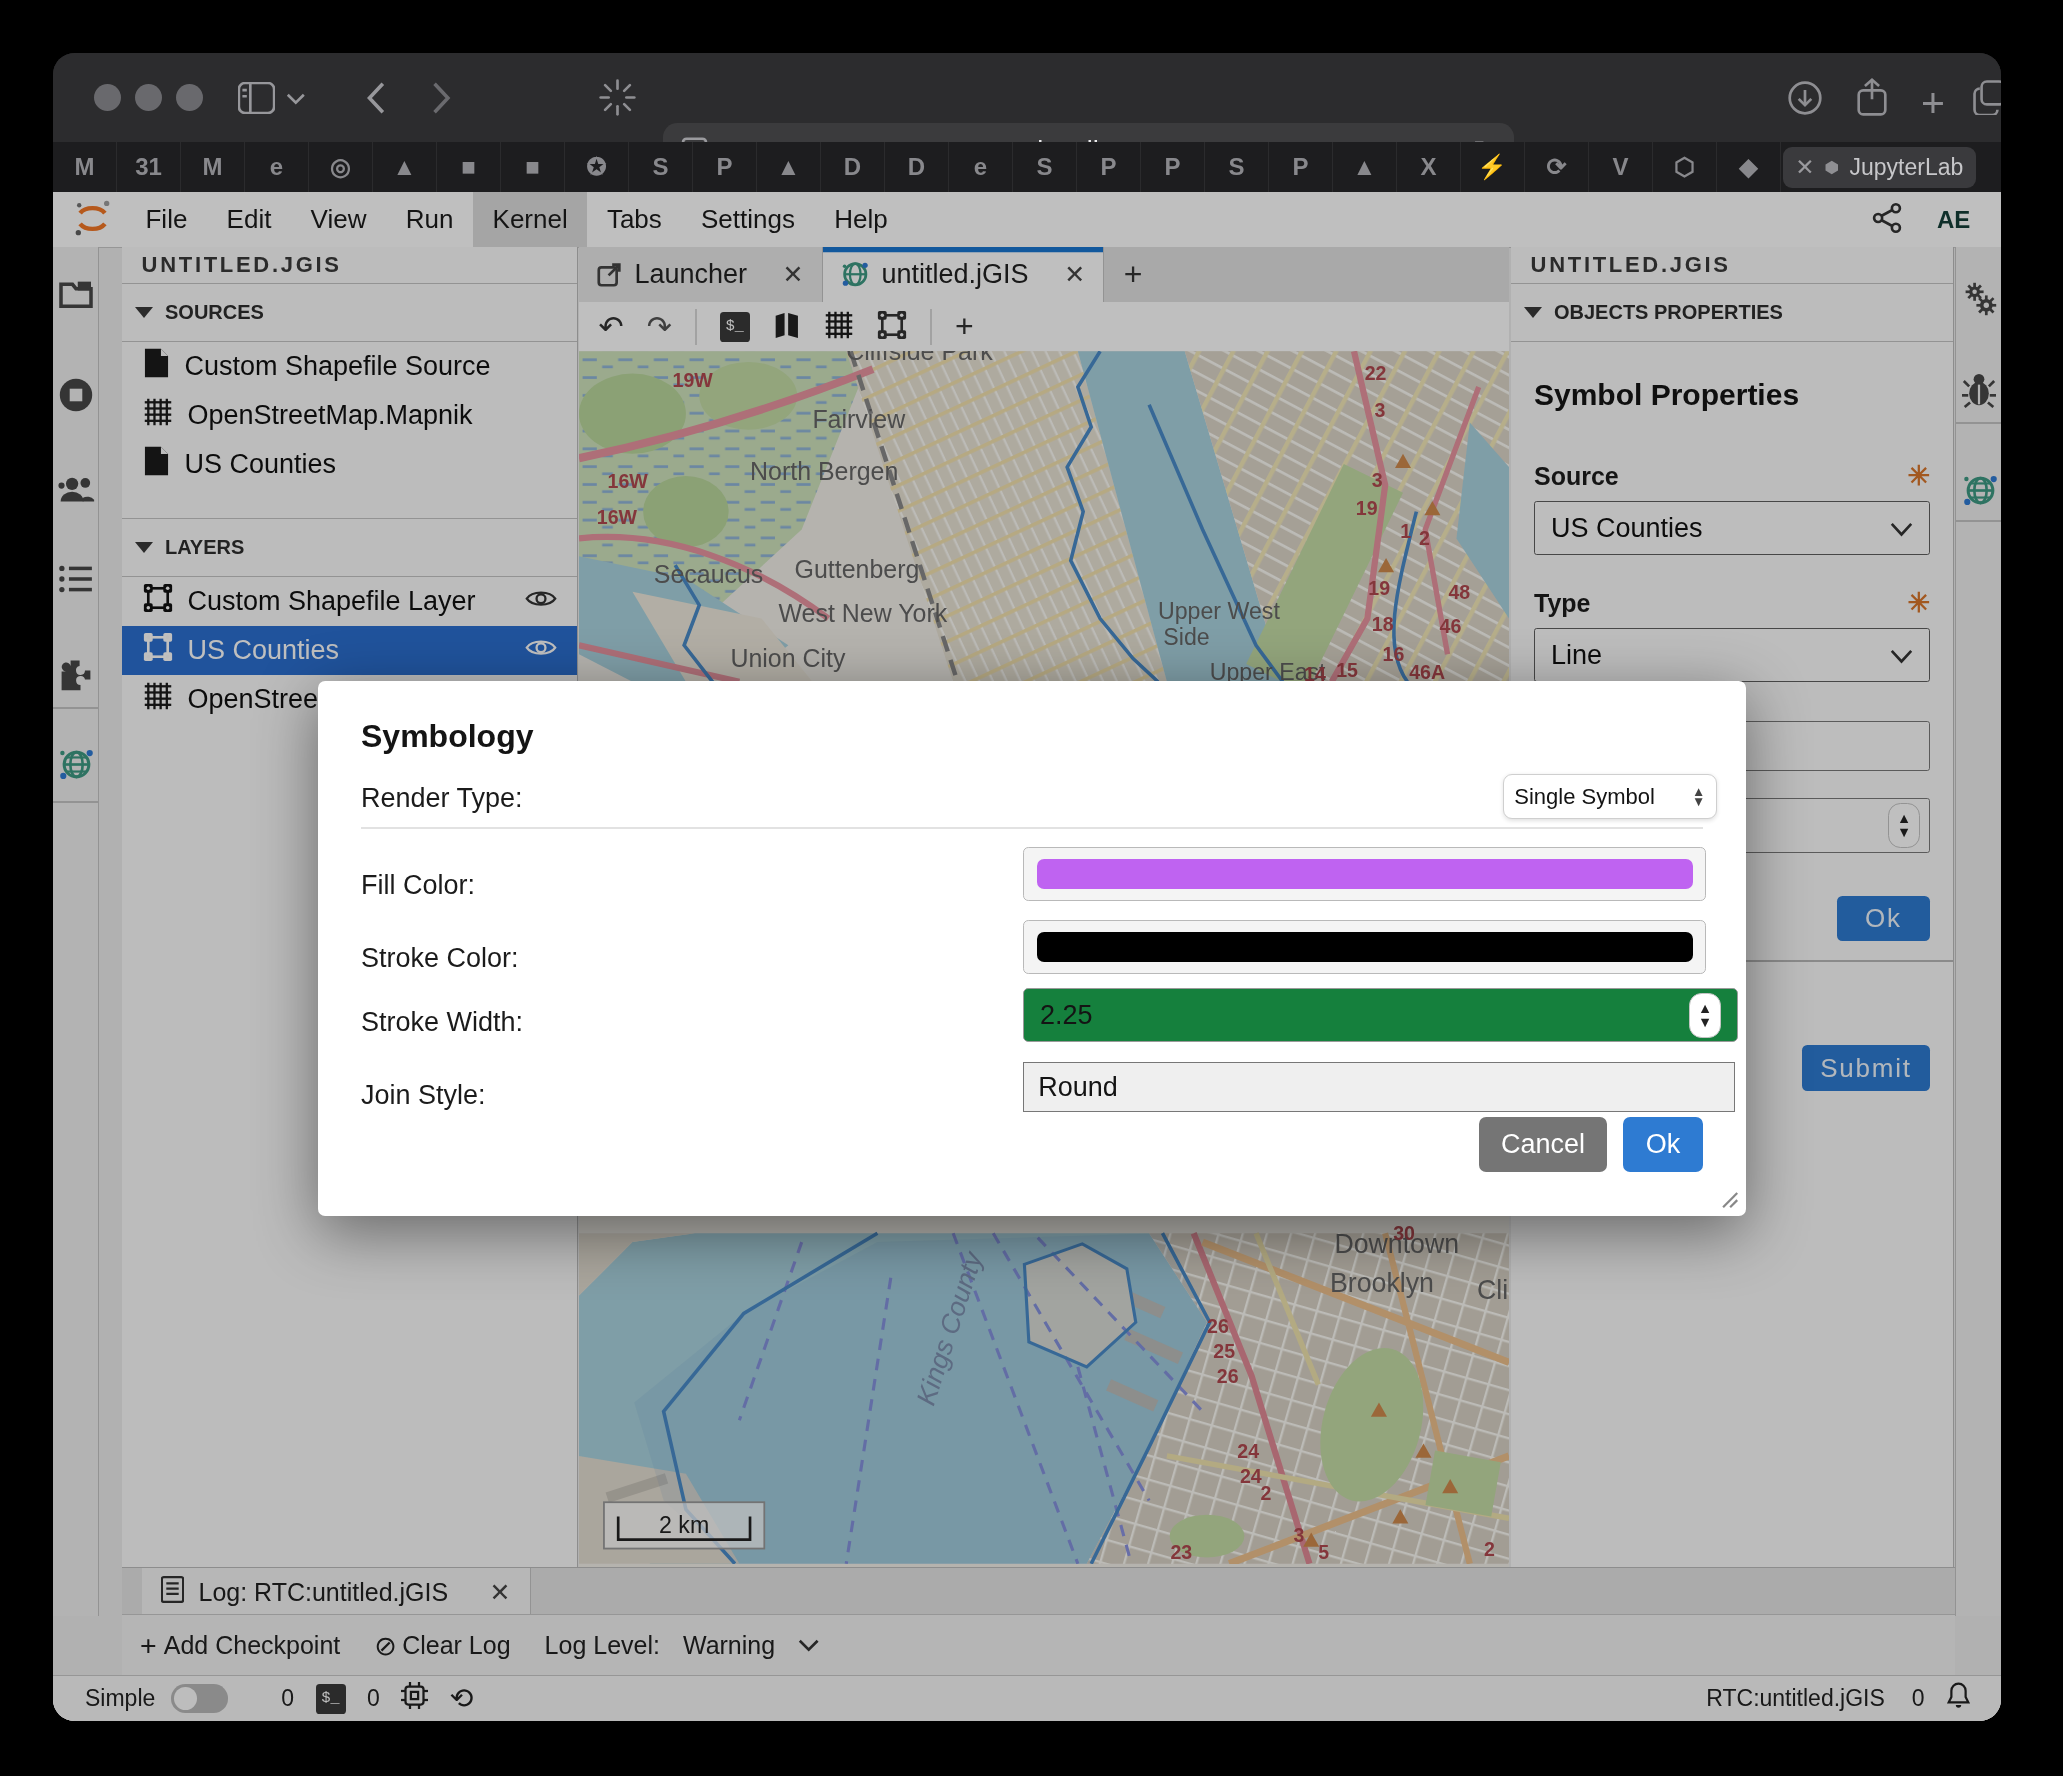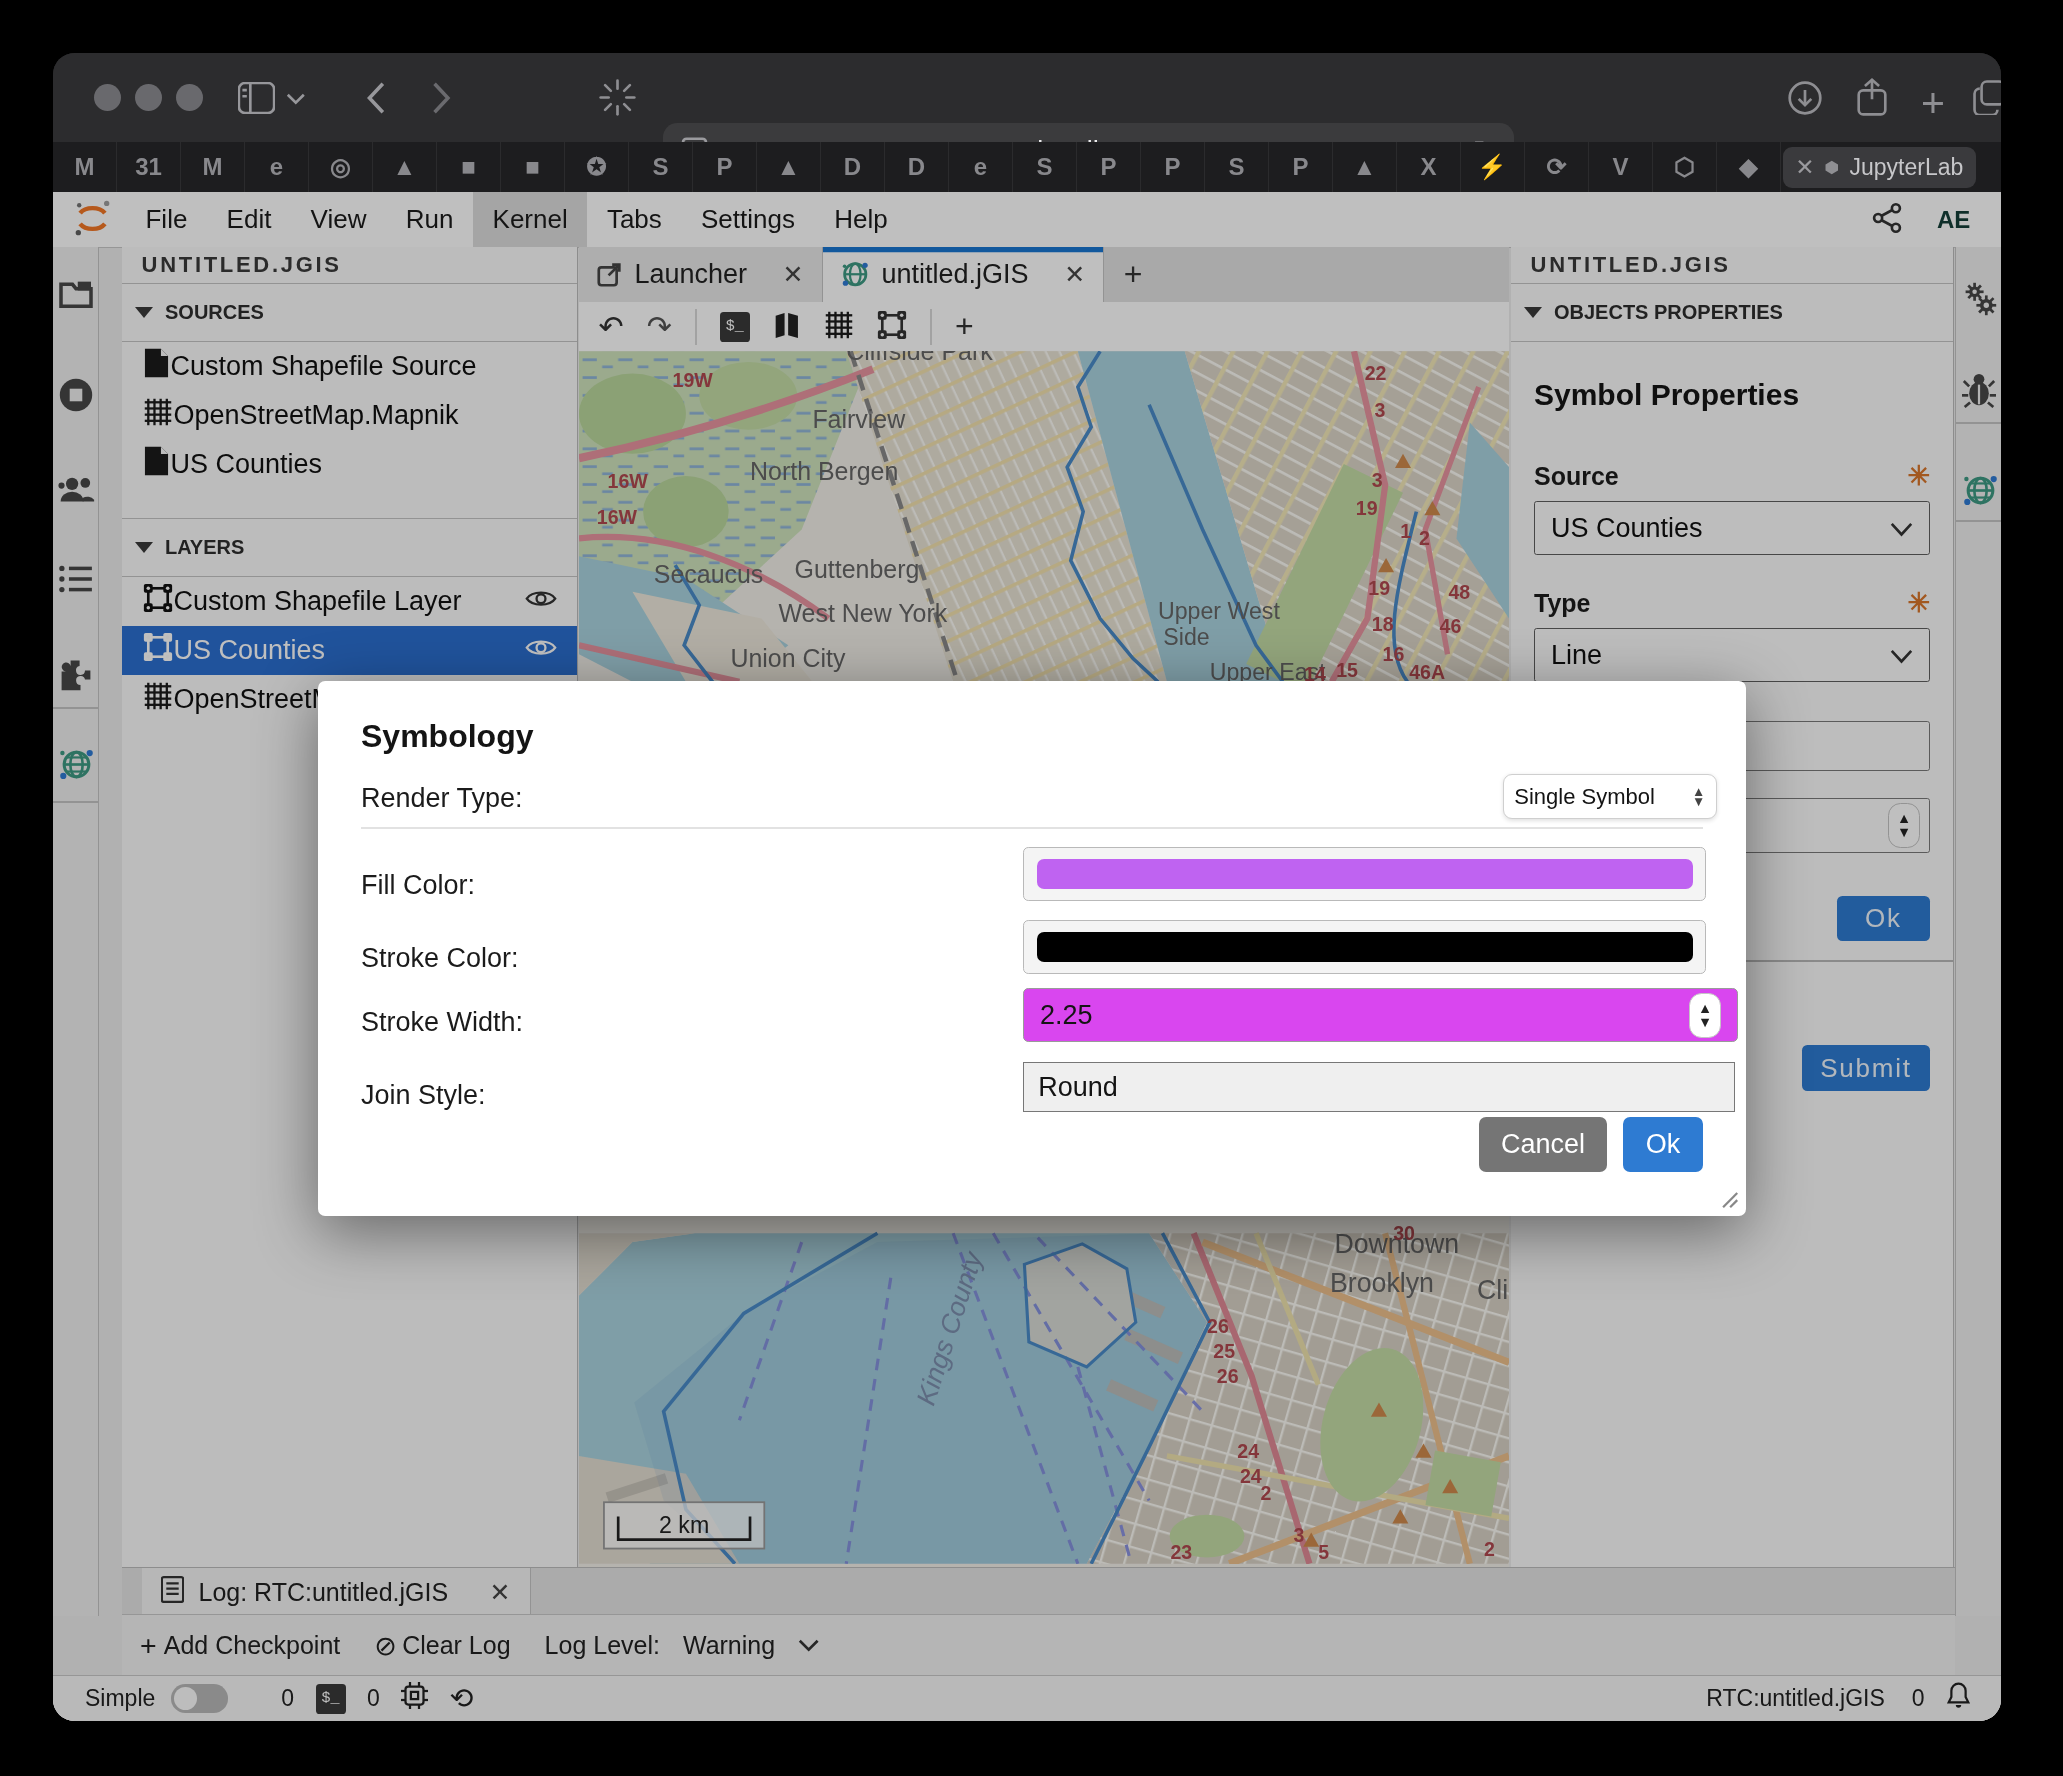--- a/index.html
+++ b/index.html
@@ -29,21 +29,21 @@
           font-weight:bold;font-size:24px;color:#143f38;}
   .workspace{position:absolute;left:0;top:55px;right:0;bottom:105px;}
   .actbar{position:absolute;left:22px;top:0;width:45px;bottom:0;background:#efefef;border-right:1.8px solid #c4c4c4;}
   .actbar .ic{position:absolute;left:4.5px;width:36px;height:36px;color:#474747;}
   .lpanel{position:absolute;left:69px;top:0;width:455px;bottom:0;background:#fbfbfb;border-right:1.8px solid #bdbdbd;}
   .ptitle{height:36px;display:flex;align-items:center;padding-left:19.6px;font-size:22px;font-weight:bold;
           letter-spacing:2.7px;color:#3a3a3a;border-bottom:1.8px solid #c4c4c4;}
   .sechead{height:57px;display:flex;align-items:center;gap:12.5px;padding-left:12.5px;font-size:20px;font-weight:bold;
            color:#2e2e2e;border-bottom:1.8px solid #c4c4c4;}
   .caret{width:0;height:0;border-left:9.8px solid transparent;border-right:9.8px solid transparent;border-top:11.6px solid #3a3a3a;}
-  .srcitem,.layitem{height:49px;display:flex;align-items:center;gap:0;padding-left:21.4px;font-size:27px;color:#111;}
+  .srcitem,.layitem{height:49px;display:flex;align-items:center;gap:14px;padding-left:21.4px;font-size:27px;color:#111;}
   .layitem .eye{margin-left:auto;margin-right:19.6px;color:#333;}
   .layitem.selected{color:#fff;}
   .layitem.selected .eye{color:#fff;}
   
   .center{position:absolute;left:526px;top:0;width:930px;bottom:0;background:#ececec;}
   .tabbar{position:absolute;left:0;top:0;right:0;height:55px;display:flex;background:#e2e2e2;border-bottom:1.8px solid #c4c4c4;}
   .etab{display:flex;align-items:center;gap:12.5px;padding:0 18px;font-size:27px;color:#222;background:#e8e8e8;
         border-right:1.8px solid #c4c4c4;position:relative;}
   .etab.active{background:#ffffff;}
   .etab.active:before{content:"";position:absolute;left:0;top:0;right:0;height:5.3px;}
@@ -810,21 +810,21 @@
       <div class="colorfield" style="top:166px;">
         <div class="sw" id="fill-swatch" style="background: rgb(191, 99, 241);"></div>
       </div>
 
       <div class="mlabel" style="top:262px;">Stroke Color:</div>
       <div class="colorfield" style="top:239px;">
         <div class="sw" id="stroke-swatch" style="background: rgb(0, 0, 0);"></div>
       </div>
 
       <div class="mlabel" style="top:326px;">Stroke Width:</div>
-      <div style="position:absolute;left:705px;top:307px;width:681px;height:52px;background:#d946ef;border:1.8px solid #9a9a9a;border-radius:5.3px;display:flex;align-items:center;padding:0 16px;font-size:27px;">
+      <div style="position:absolute;left:705px;top:307px;width:681px;height:52px;background:#15803d;border:1.8px solid #9a9a9a;border-radius:5.3px;display:flex;align-items:center;padding:0 16px;font-size:27px;">
         <span>2.25</span>
         <span class="stepperpill" style="margin-left:auto;">
             <span>▲</span>
             <span>▼</span>
           </span>
       </div>
 
       <div class="mlabel" style="top:399px;">Join Style:</div>
       <div style="position:absolute;left:705px;top:381px;width:681px;height:48px;background:#efefef;border:1.8px solid #777;display:flex;align-items:center;padding:0 14.3px;font-size:27px;">
         <span>Round</span>

